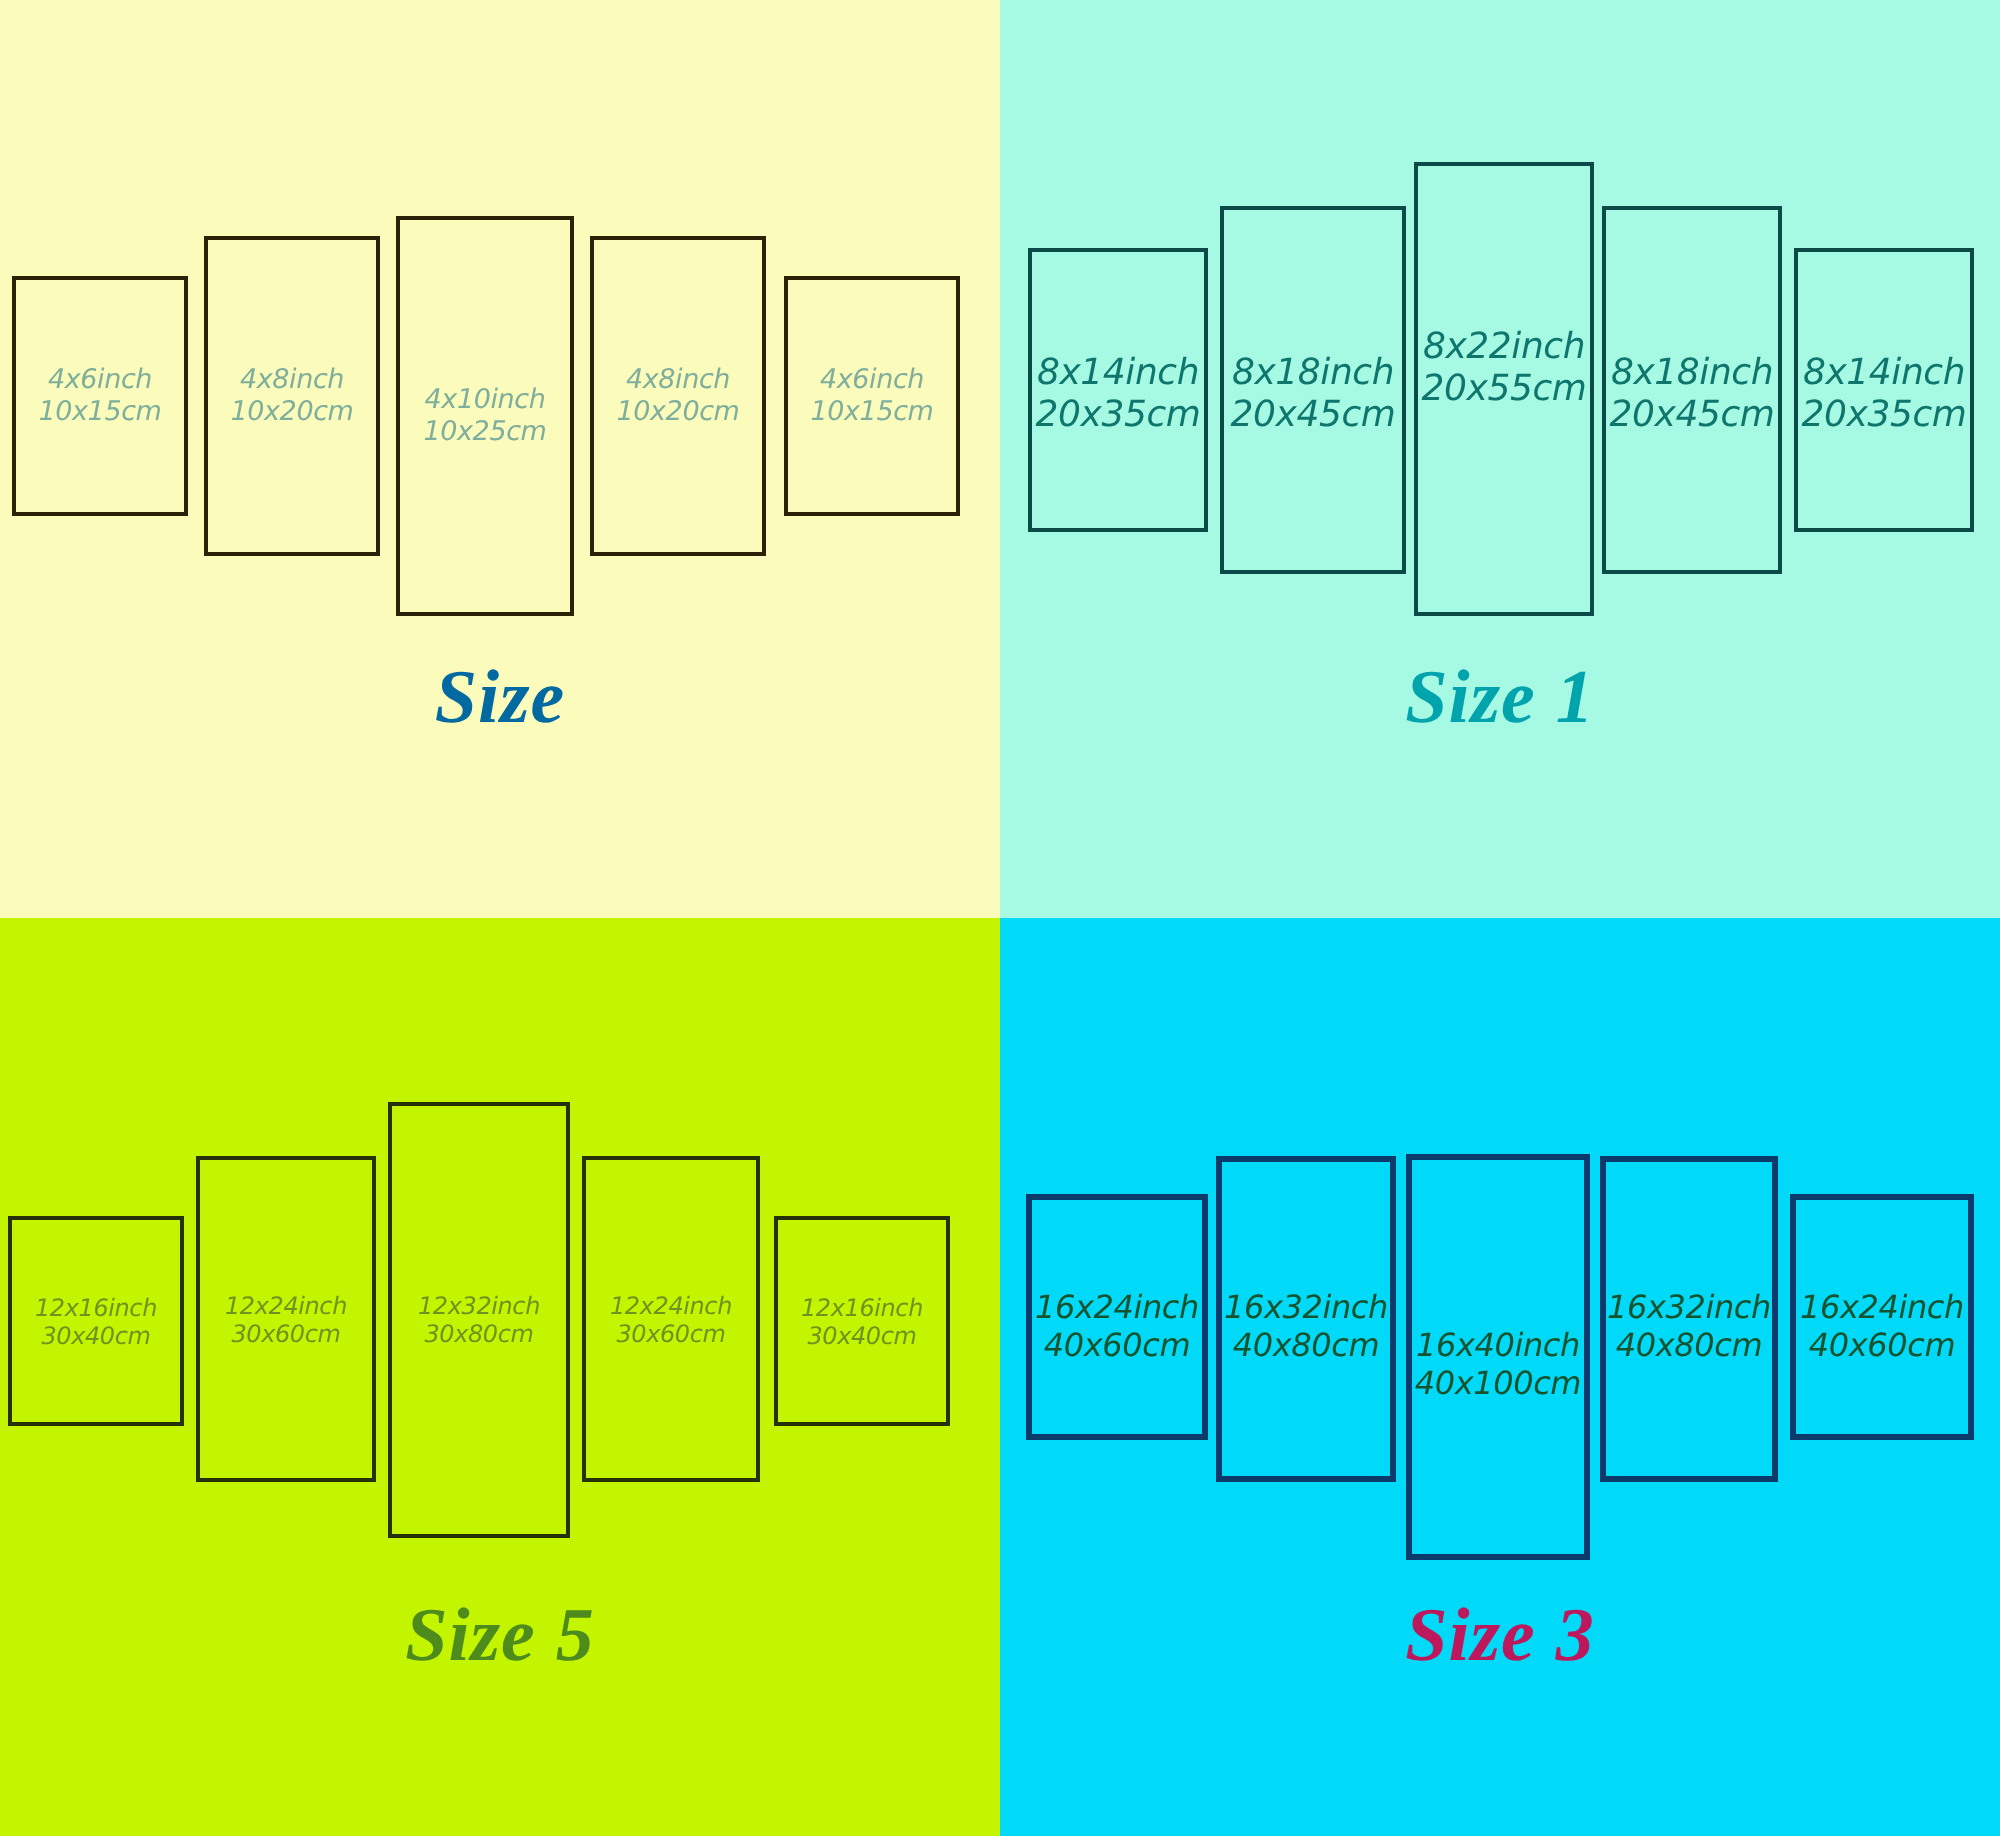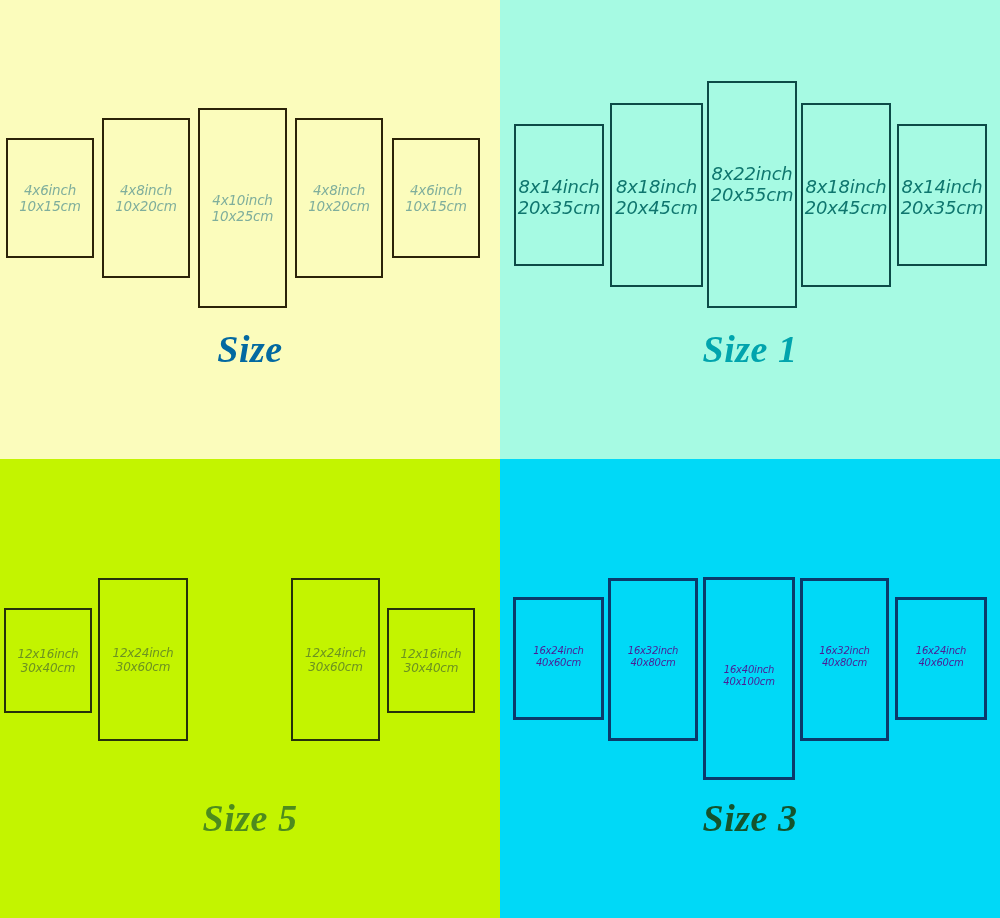--- a/index.html
+++ b/index.html
@@ -89,22 +89,22 @@
 
   
   .q-bl { background: #c3f400; }
   .q-bl .panel { border: 2px solid #26310a; }
   .q-bl .panel-label { color: #6d9320; font-size: 12px; text-align: center; }
   .q-bl .size-title { color: #4d8b1d; top: 327px; }
 
   
   .q-br { background: #00d9f7; }
   .q-br .panel { border: 3px solid #0b3a6b; }
-  .q-br .panel-label { color: #4c1d95; font-size: 10px; }
-  .q-br .size-title { color: #14532d; top: 327px; }
+  .q-br .panel-label { color: #14532d; font-size: 16px; }
+  .q-br .size-title { color: #be185d; top: 327px; }
 </style>
 </head>
 <body>
 
 <div id="page">
 
   <div class="quadrant q-tl">
     <div class="panel-group">
 
       <div class="panel" style="left:6px; top:138px; width:88px; height:120px;">
@@ -198,20 +198,26 @@
         </div>
       </div>
 
       <div class="panel" style="left:98px; top:119px; width:90px; height:163px;">
         <div class="panel-label" style="margin-top:66px;">
           <span class="ln">12x24inch</span>
           <span class="ln">30x60cm</span>
         </div>
       </div>
 
+      <div class="panel" style="left:194px; top:92px; width:91px; height:218px;">
+        <div class="panel-label" style="margin-top:93px;">
+          <span class="ln">12x32inch</span>
+          <span class="ln">30x80cm</span>
+        </div>
+      </div>
 
       <div class="panel" style="left:291px; top:119px; width:89px; height:163px;">
         <div class="panel-label" style="margin-top:66px;">
           <span class="ln">12x24inch</span>
           <span class="ln">30x60cm</span>
         </div>
       </div>
 
       <div class="panel" style="left:387px; top:149px; width:88px; height:105px;">
         <div class="panel-label" style="margin-top:37px;">

